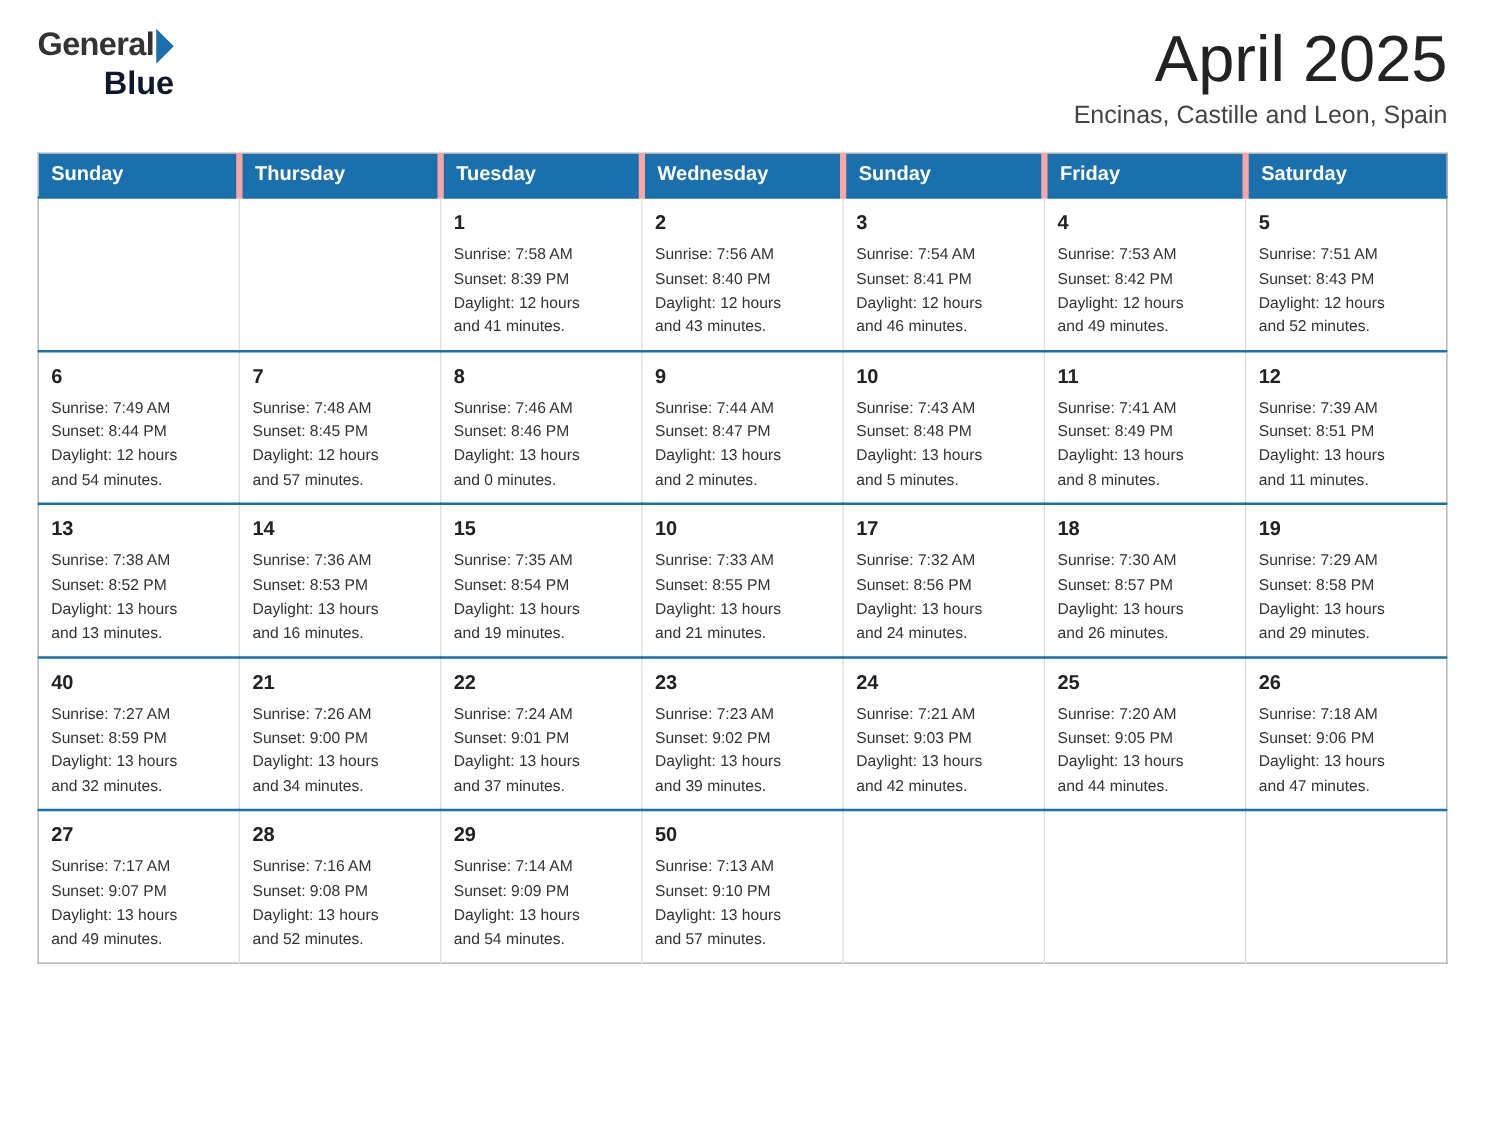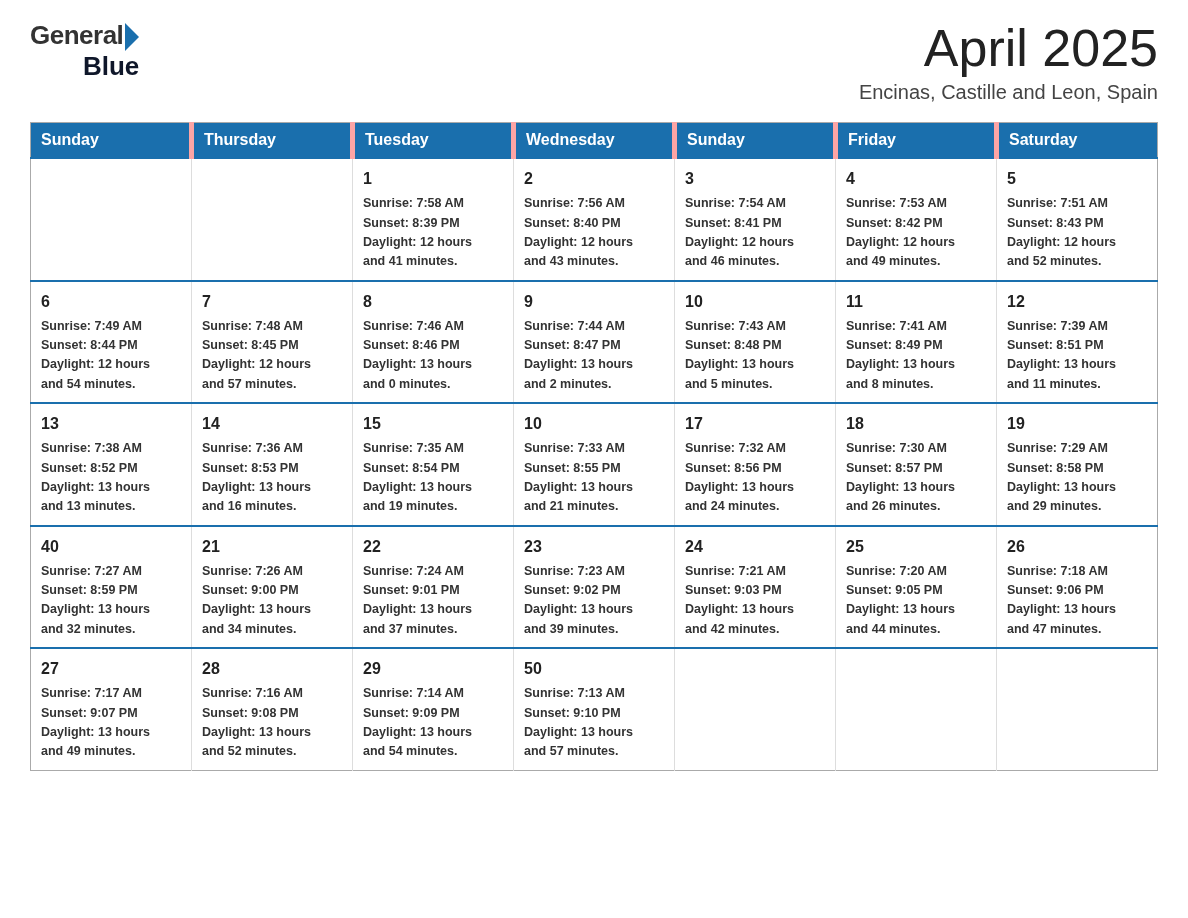--- a/index.html
+++ b/index.html
@@ -99,21 +99,20 @@
       font-size: 16px;
       font-weight: bold;
       color: #222;
       display: block;
       margin-bottom: 3px;
     }
     .day-info {
       font-size: 12.5px;
       color: #333;
       line-height: 1.55;
-      font-weight: bold;
     }
     .empty-cell {
       background: #fff;
     }
   </style>
 </head>
 <body>
 
 <div class="header">
   <div class="logo">

